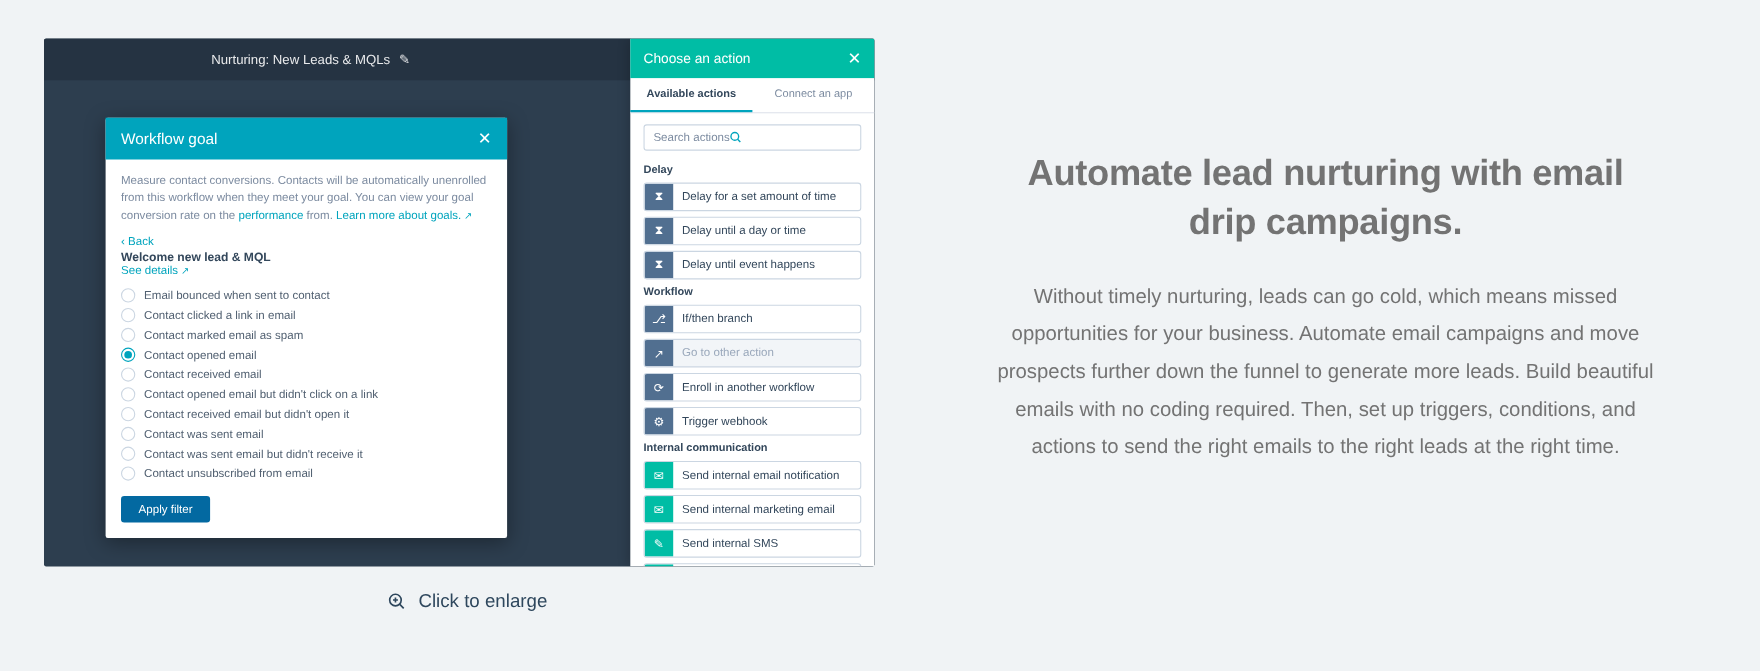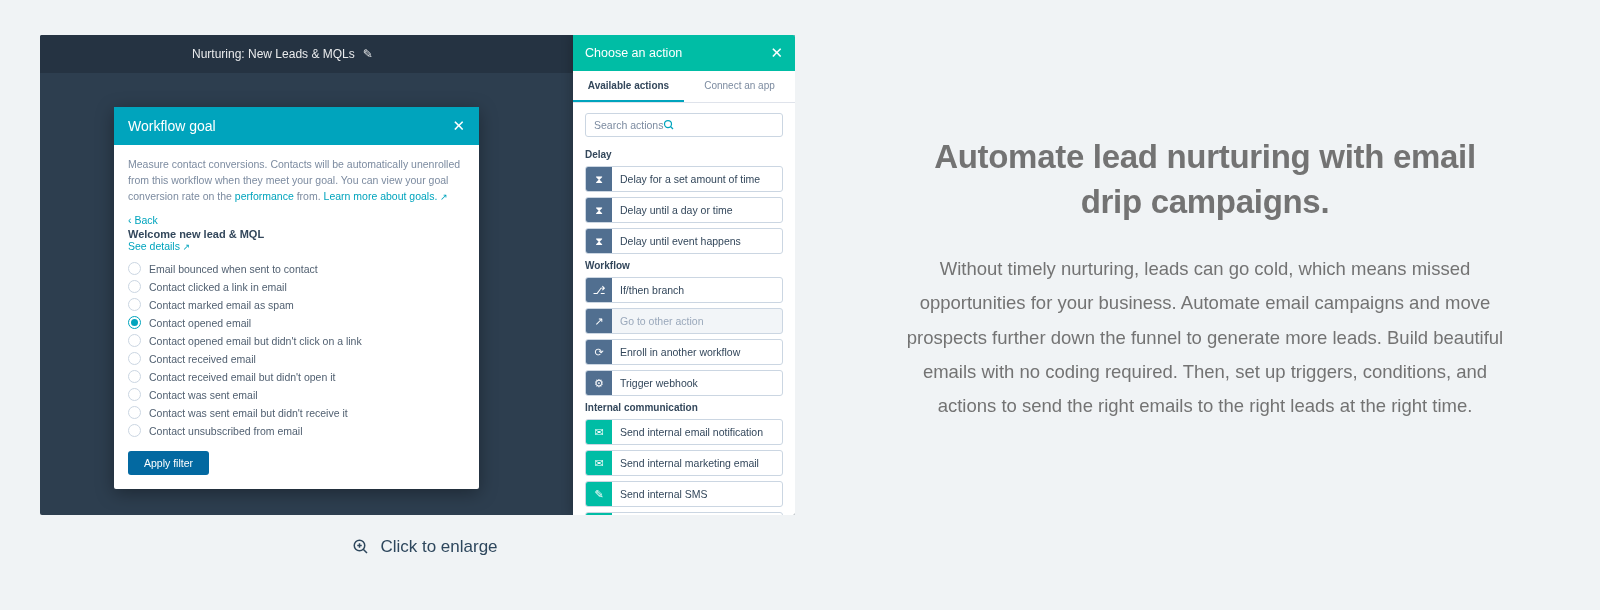--- a/index.html
+++ b/index.html
@@ -55,21 +55,21 @@
   position:absolute;
   left:150px; top:392px;
   width:180px; height:48px;
   border:1px solid #4a5a6a;
   border-radius:4px;
 }
 
 
 .modal-left {
   position: absolute;
-  left: 74px; top: 72px;
+  left: 56px; top: 72px;
   width: 365px;
   background: #fff;
   border-radius: 2px;
   box-shadow: 0 4px 18px rgba(0,0,0,0.35);
   font-size: 11px;
 }
 .modal-header {
   background: #00a4bd;
   color: #fff;
   padding: 10px 14px;
@@ -199,25 +199,25 @@
             <div class="radio-row">
               <span class="radio-circ"></span>
               <span>Contact marked email as spam</span>
             </div>
             <div class="radio-row selected">
               <span class="radio-circ"></span>
               <span>Contact opened email</span>
             </div>
             <div class="radio-row">
               <span class="radio-circ"></span>
+              <span>Contact received email</span>
+            </div>
+            <div class="radio-row">
+              <span class="radio-circ"></span>
               <span>Contact opened email but didn't click on a link</span>
-            </div>
-            <div class="radio-row">
-              <span class="radio-circ"></span>
-              <span>Contact received email</span>
             </div>
             <div class="radio-row">
               <span class="radio-circ"></span>
               <span>Contact received email but didn't open it</span>
             </div>
             <div class="radio-row">
               <span class="radio-circ"></span>
               <span>Contact was sent email</span>
             </div>
             <div class="radio-row">

